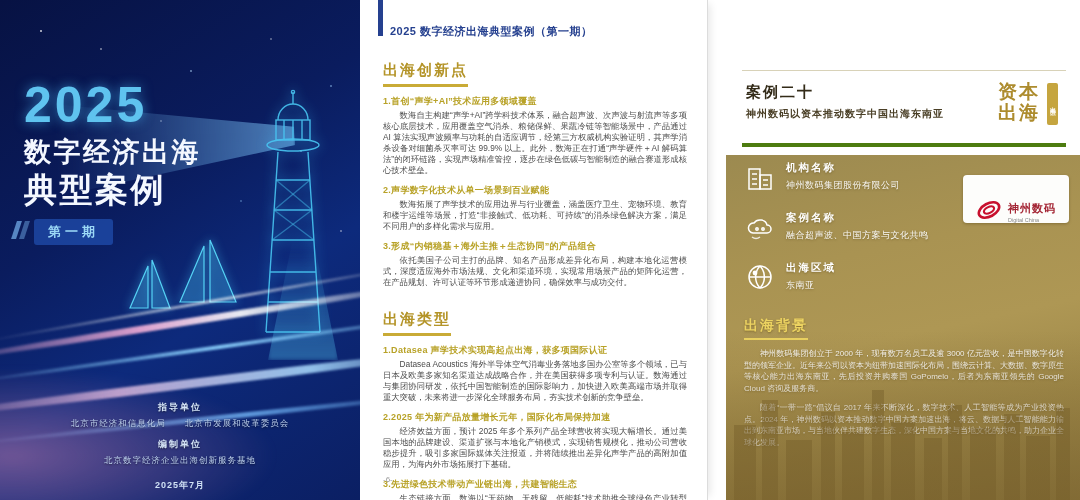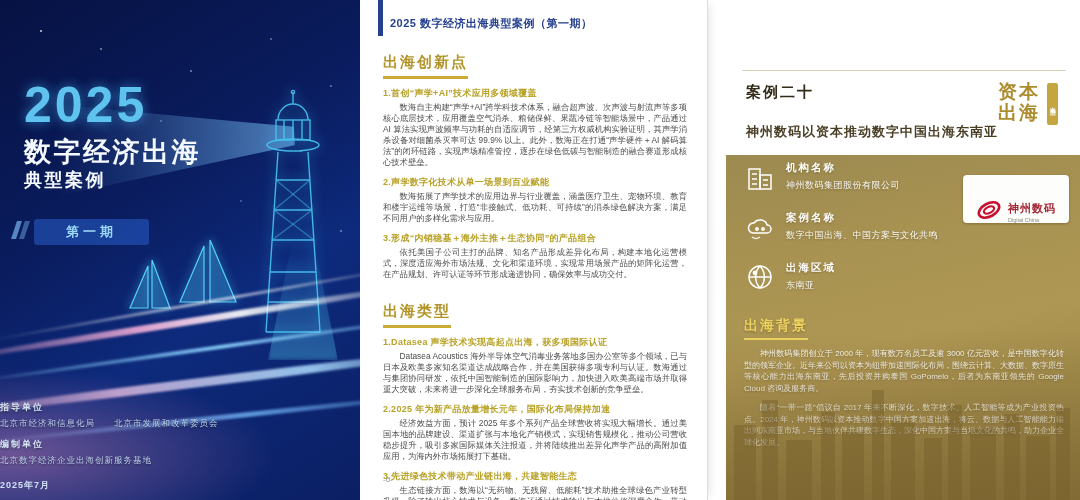--- a/index.html
+++ b/index.html
@@ -29,47 +29,47 @@
          background:linear-gradient(to right, rgba(255,255,255,0), rgba(140,210,255,.9) 50%, rgba(140,210,255,0)); }
   .st3 { left:-80px; top:378px; width:560px; height:9px; transform:rotate(-7deg);
          background:linear-gradient(to right, rgba(255,255,255,0), rgba(255,210,240,.7) 35%, rgba(170,220,255,.85) 70%, rgba(170,220,255,0)); }
   .st4 { left:-40px; top:415px; width:520px; height:5px; transform:rotate(-6deg);
          background:linear-gradient(to right, rgba(255,255,255,0), rgba(120,190,255,.75) 55%, rgba(120,190,255,0)); }
   .st5 { left:-30px; top:300px; width:480px; height:3px; transform:rotate(-10deg);
          background:linear-gradient(to right, rgba(255,255,255,0), rgba(255,255,255,.65) 50%, rgba(255,255,255,0)); }
   .cover-year { position:absolute; left:24px; top:76px; font-size:50px; font-weight:bold; letter-spacing:3px; color:#5fc3ef;
                 text-shadow:0 0 12px rgba(70,180,240,.65);text-align:center; }
   .cover-t1 { position:absolute; left:24px; top:134px; font-size:27px; font-weight:bold; color:#f4f8ff; letter-spacing:2.5px; }
-  .cover-t2 { position:absolute; left:24px; top:168px; font-size:18px; font-weight:bold; color:#f4f8ff; letter-spacing:2.5px; }
+  .cover-t2 { position:absolute; left:24px; top:168px; font-size:33px; font-weight:bold; color:#f4f8ff; letter-spacing:2.5px; }
   .issue-badge { position:absolute; left:34px; top:219px; background:rgba(35,85,185,.65); border-radius:3px;
-                 color:#9bd8f6; font-size:13px; font-weight:bold; letter-spacing:4px; padding:4px 32px; }
+                 color:#9bd8f6; font-size:13px; font-weight:bold; letter-spacing:4px; padding:4px 14px; }
   .issue-slash { position:absolute; left:14px; top:221px; width:5px; height:18px; background:rgba(120,180,240,.7); transform:skewX(-18deg); box-shadow:8px 0 0 rgba(120,180,240,.45); }
-  .cover-footer { position:absolute; left:0; bottom:8px; width:100%; text-align:left; }
+  .cover-footer { position:absolute; left:0; bottom:8px; width:100%; text-align:center; }
   .cf-label { font-size:9px; font-weight:bold; color:#d6e6f8; letter-spacing:2px; margin-top:8px; text-shadow:0 1px 2px rgba(0,0,0,.5); }
   .cf-org  { font-size:8.5px; color:#bcd0ec; margin-top:4px; letter-spacing:1px; text-shadow:0 1px 2px rgba(0,0,0,.5); }
   .cf-date { font-size:9px; font-weight:bold; color:#cfe0f4; margin-top:12px; letter-spacing:1px; }
 
   
   .page { position:absolute; left:360px; top:0; width:348px; height:500px; background:#ffffff;
           border-right:1px solid #dcdcdc; box-shadow:6px 0 8px -4px rgba(0,0,0,.10); }
-  .page-header { position:relative; padding:6px 18px 0 30px; }
+  .page-header { position:relative; padding:14px 18px 0 30px; }
   .page-header .bar { position:absolute; left:18px; top:0; width:5px; height:36px; background:#25408f; }
   .page-header .ht { font-size:11px; font-weight:bold; color:#25408f; letter-spacing:.5px; padding-top:10px; }
   .page-body { padding:0 20px 0 23px; }
   .sec-head { display:inline-block; font-size:15px; font-weight:bold; color:#b49428; letter-spacing:2px;
               border-bottom:3px solid #c9ab36; padding-bottom:4px; margin-top:22px; }
   .sub-t { font-size:9px; font-weight:bold; color:#b8a227; margin-top:8px; letter-spacing:.3px; }
   .sub-b { font-size:8.3px; line-height:11px; color:#4c4c4c; text-align:justify; text-indent:2em; margin-top:2px; }
   .pageno { position:absolute; left:23px; bottom:16px; font-size:8px; color:#9a9a9a; }
 
   
   .case { position:absolute; left:726px; top:0; width:354px; height:500px; background:#ffffff; overflow:hidden; }
   .case-head { position:relative; margin:70px 14px 0 16px; border-top:1px solid #d8d2b8; border-bottom:4px solid #4d7c0f; padding:12px 4px 22px 4px; }
   .case-no { font-size:15px; font-weight:bold; color:#332b18; letter-spacing:2px; }
-  .case-title { font-size:13px; font-weight:bold; color:#4a3f26; margin-top:21px; letter-spacing:1px; }
+  .case-title { font-size:10px; font-weight:bold; color:#4a3f26; margin-top:5px; letter-spacing:1px; }
   .case-badge { position:absolute; right:26px; top:10px; text-align:center; }
   .cb-line { font-size:19px; font-weight:bold; color:#ad8c2e; line-height:21px; letter-spacing:2px; }
   .cb-strip { position:absolute; right:8px; top:12px; width:11px; height:42px; background:#c5a53f; border-radius:2px;
               writing-mode:vertical-rl; font-size:6px; color:#fff; letter-spacing:1px; text-align:center; line-height:11px; }
   .olive { position:absolute; left:0; top:155px; width:354px; height:345px;
            background:linear-gradient(168deg,#9c8a50 0%,#a99352 30%,#ae9754 52%,#a08a4a 72%,#8e7940 100%); }
   .olive .haze { position:absolute; left:0; bottom:0; width:100%; height:170px;
            background:linear-gradient(to top, rgba(120,96,44,.55), rgba(120,96,44,0)); }
   .skyline { position:absolute; bottom:0; left:0; opacity:.5; }
   .info-list { position:relative; padding:6px 14px 0 18px; }
@@ -243,21 +243,21 @@
           <svg class="info-icon" viewBox="0 0 32 32">
             <g stroke="#ffffff" fill="none" stroke-width="1.5">
               <path d="M9,22 a5,5 0 0 1 1,-10 a7,6 0 0 1 13,2 a4,4 0 0 1 0,8 Z"></path>
               <circle cx="13" cy="18" r="1.2"></circle>
                 <circle cx="19" cy="18" r="1.2"></circle>
               <path d="M8,26 q4,3 8,0" opacity=".8"></path>
             </g>
           </svg>
           <div>
             <div class="info-label">案例名称</div>
-            <div class="info-value">数字中国出海、中国方案与文化共鸣</div>
+            <div class="info-value">融合超声波、中国方案与文化共鸣</div>
           </div>
         </div>
         <div class="info-row">
           <svg class="info-icon" viewBox="0 0 32 32">
             <g stroke="#ffffff" fill="none" stroke-width="1.5">
               <circle cx="16" cy="16" r="11"></circle>
               <path d="M5,16 h22 M16,5 a16,16 0 0 0 0,22 M16,5 a16,16 0 0 1 0,22"></path>
               <circle cx="11" cy="12" r="2.4" fill="#ffffff" stroke="none"></circle>
             </g>
           </svg>

